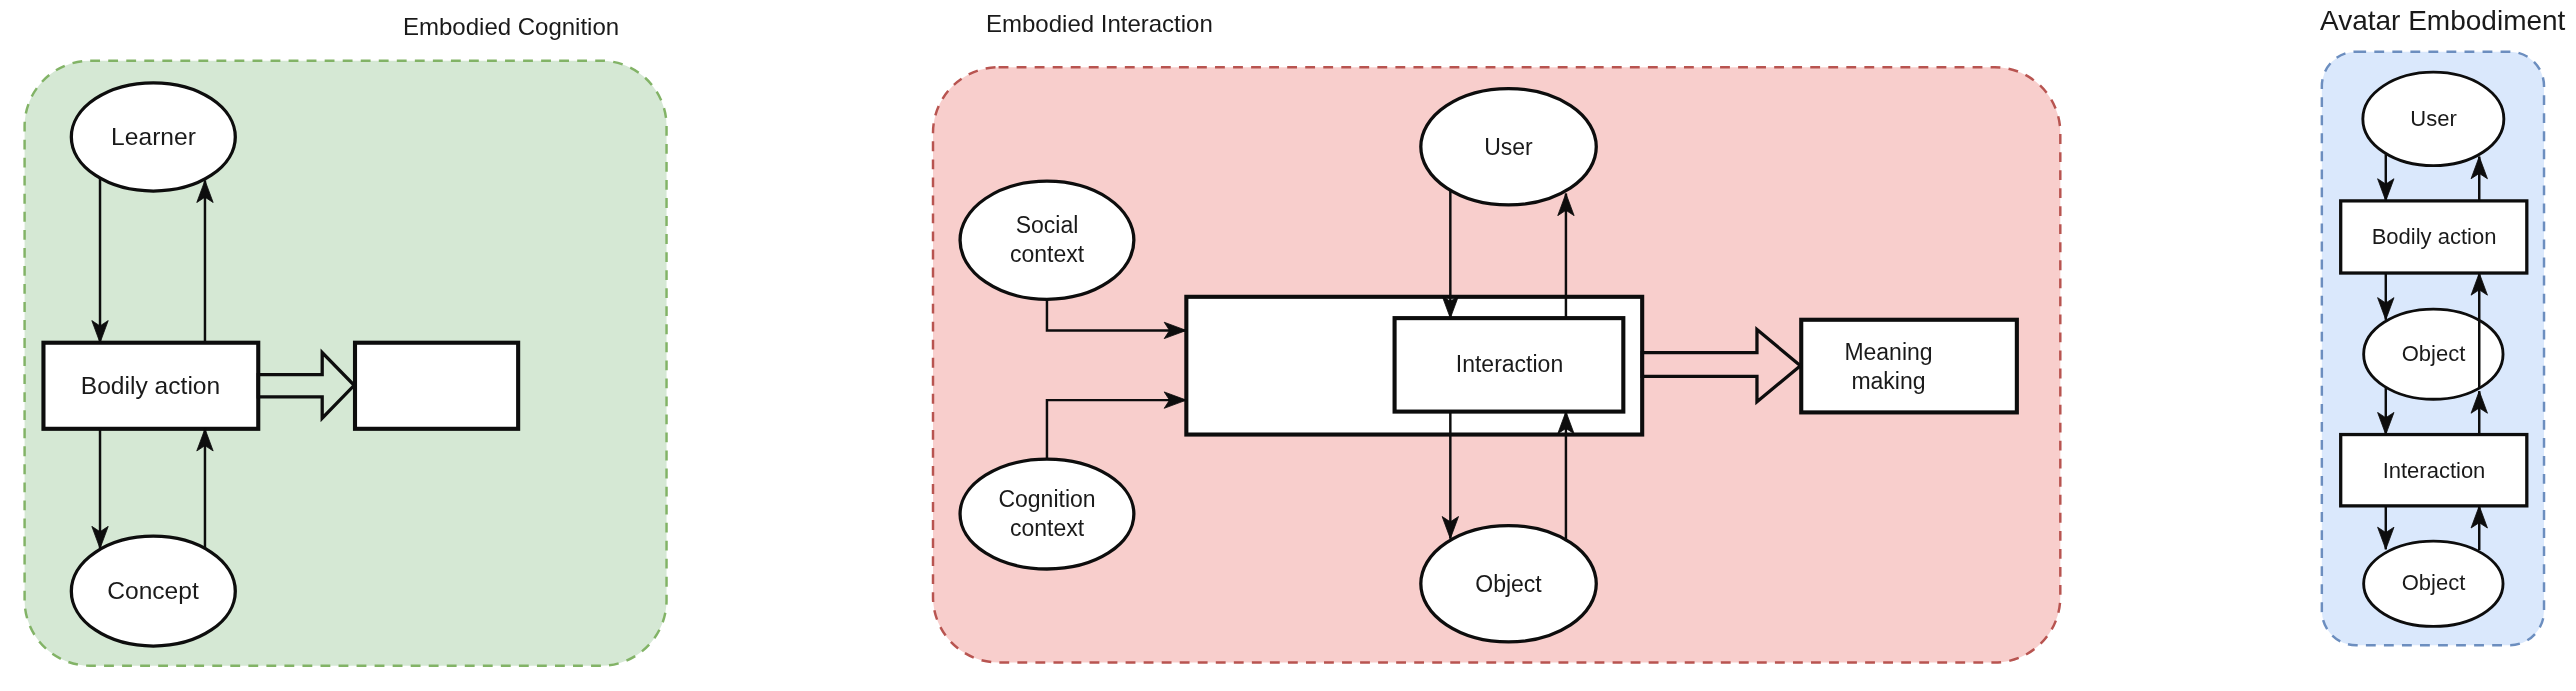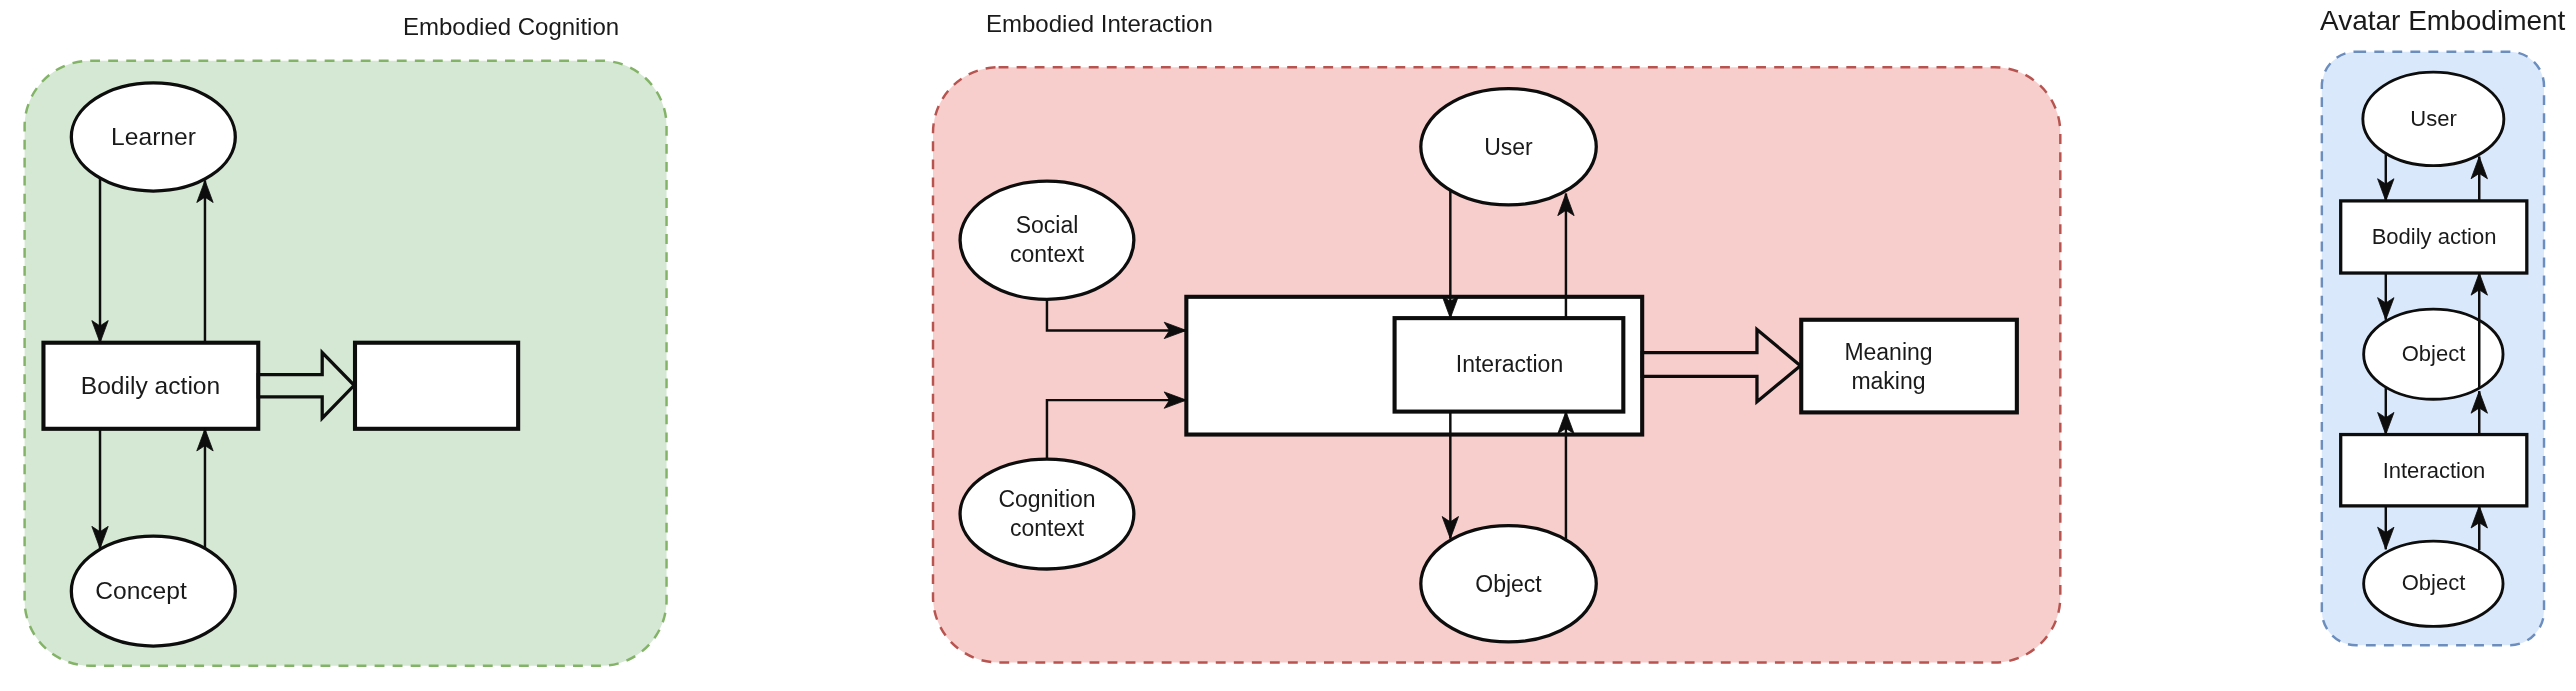--- a/index.html
+++ b/index.html
@@ -85,21 +85,21 @@
       <path class="edge" d="M3024,671 L3024,617" marker-end="url(#ah)"></path>
     </g>
   </svg>
 
   <div class="title" style="left:403px;top:13px;">Embodied Cognition</div>
   <div class="title" style="left:986px;top:9.8px;">Embodied Interaction</div>
   <div class="title title-center" style="left:2320px;top:4.9px;width:213px;">Avatar Embodiment</div>
 
   <div class="label f30" style="left:72px;top:83px;width:163px;height:108px;">Learner</div>
   <div class="label f30" style="left:43px;top:343px;width:215px;height:86px;">Bodily action</div>
-  <div class="label f30" style="left:59px;top:537px;width:164px;height:109px;">Concept</div>
+  <div class="label f30" style="left:71px;top:537px;width:164px;height:109px;">Concept</div>
 
   <div class="label f28" style="left:960px;top:181px;width:174px;height:118px;">Social
 context</div>
   <div class="label f28" style="left:960px;top:459px;width:174px;height:110px;">Cognition
 context</div>
   <div class="label f28" style="left:1421px;top:89px;width:175px;height:116px;">User</div>
   <div class="label f28" style="left:1395px;top:318px;width:229px;height:93px;">Interaction</div>
   <div class="label f28" style="left:1421px;top:526px;width:175px;height:116px;">Object</div>
   <div class="label f28" style="left:1801px;top:320px;width:175px;height:93px;">Meaning
 making</div>

